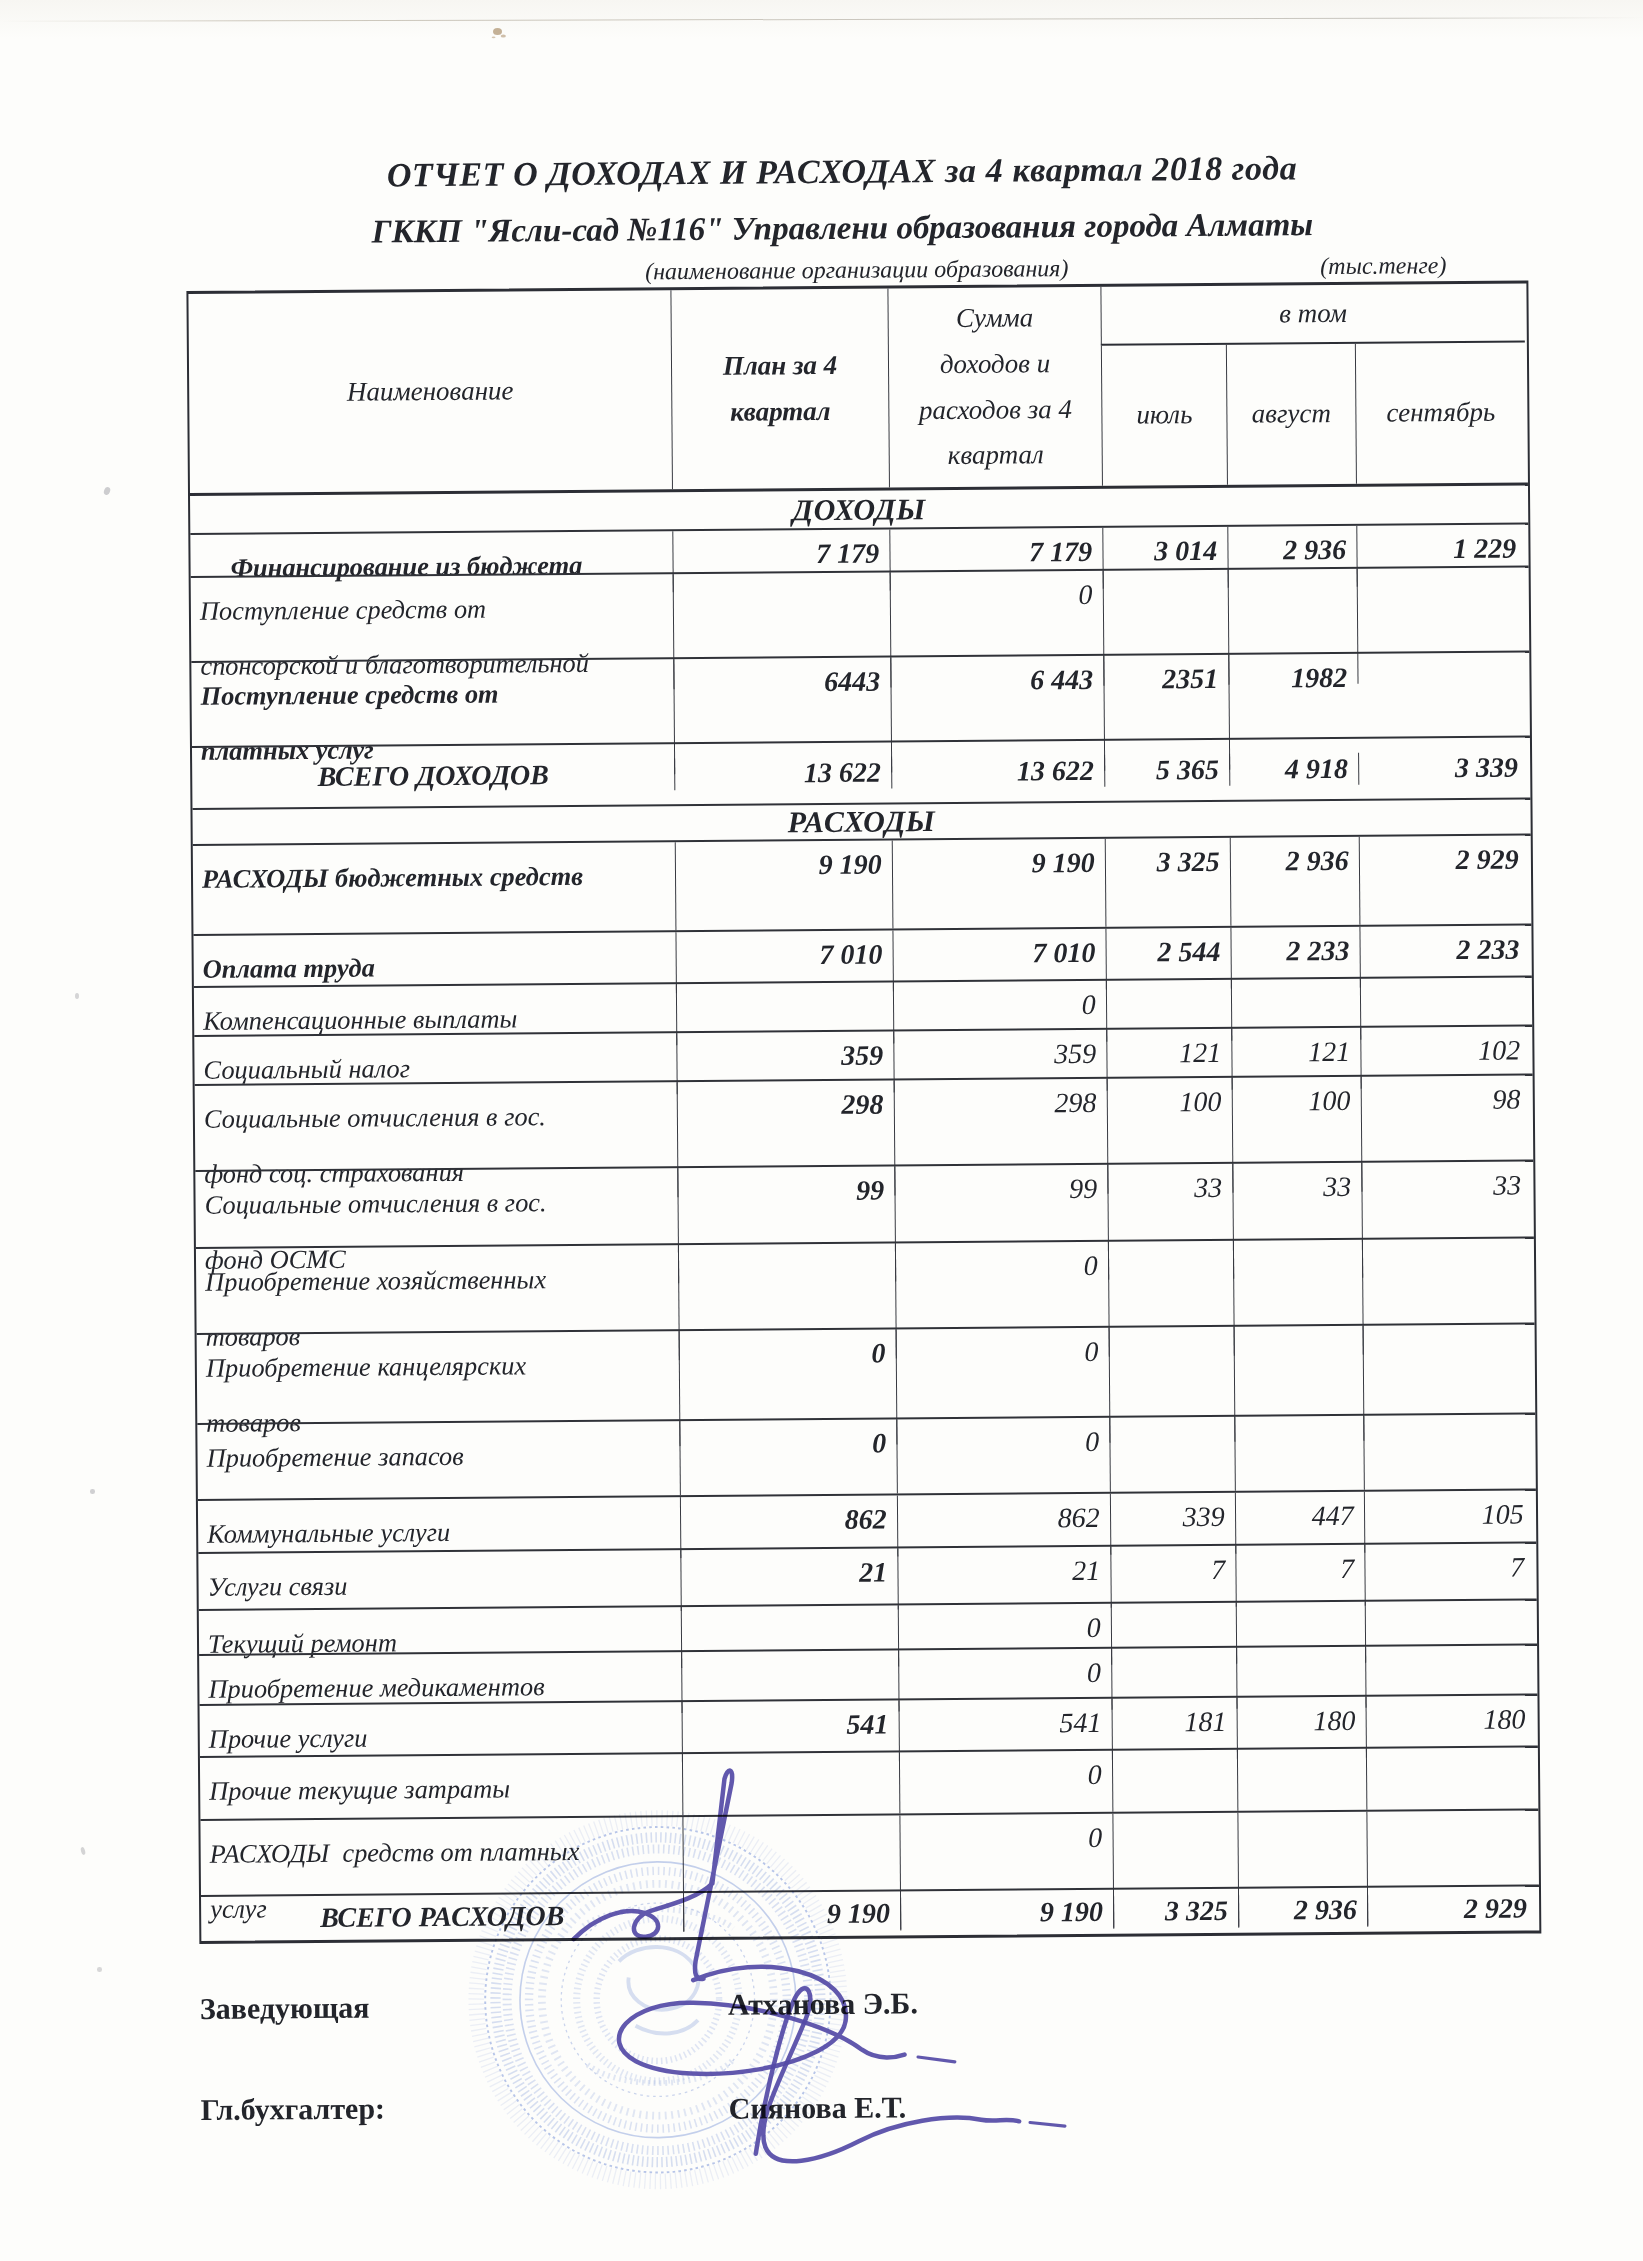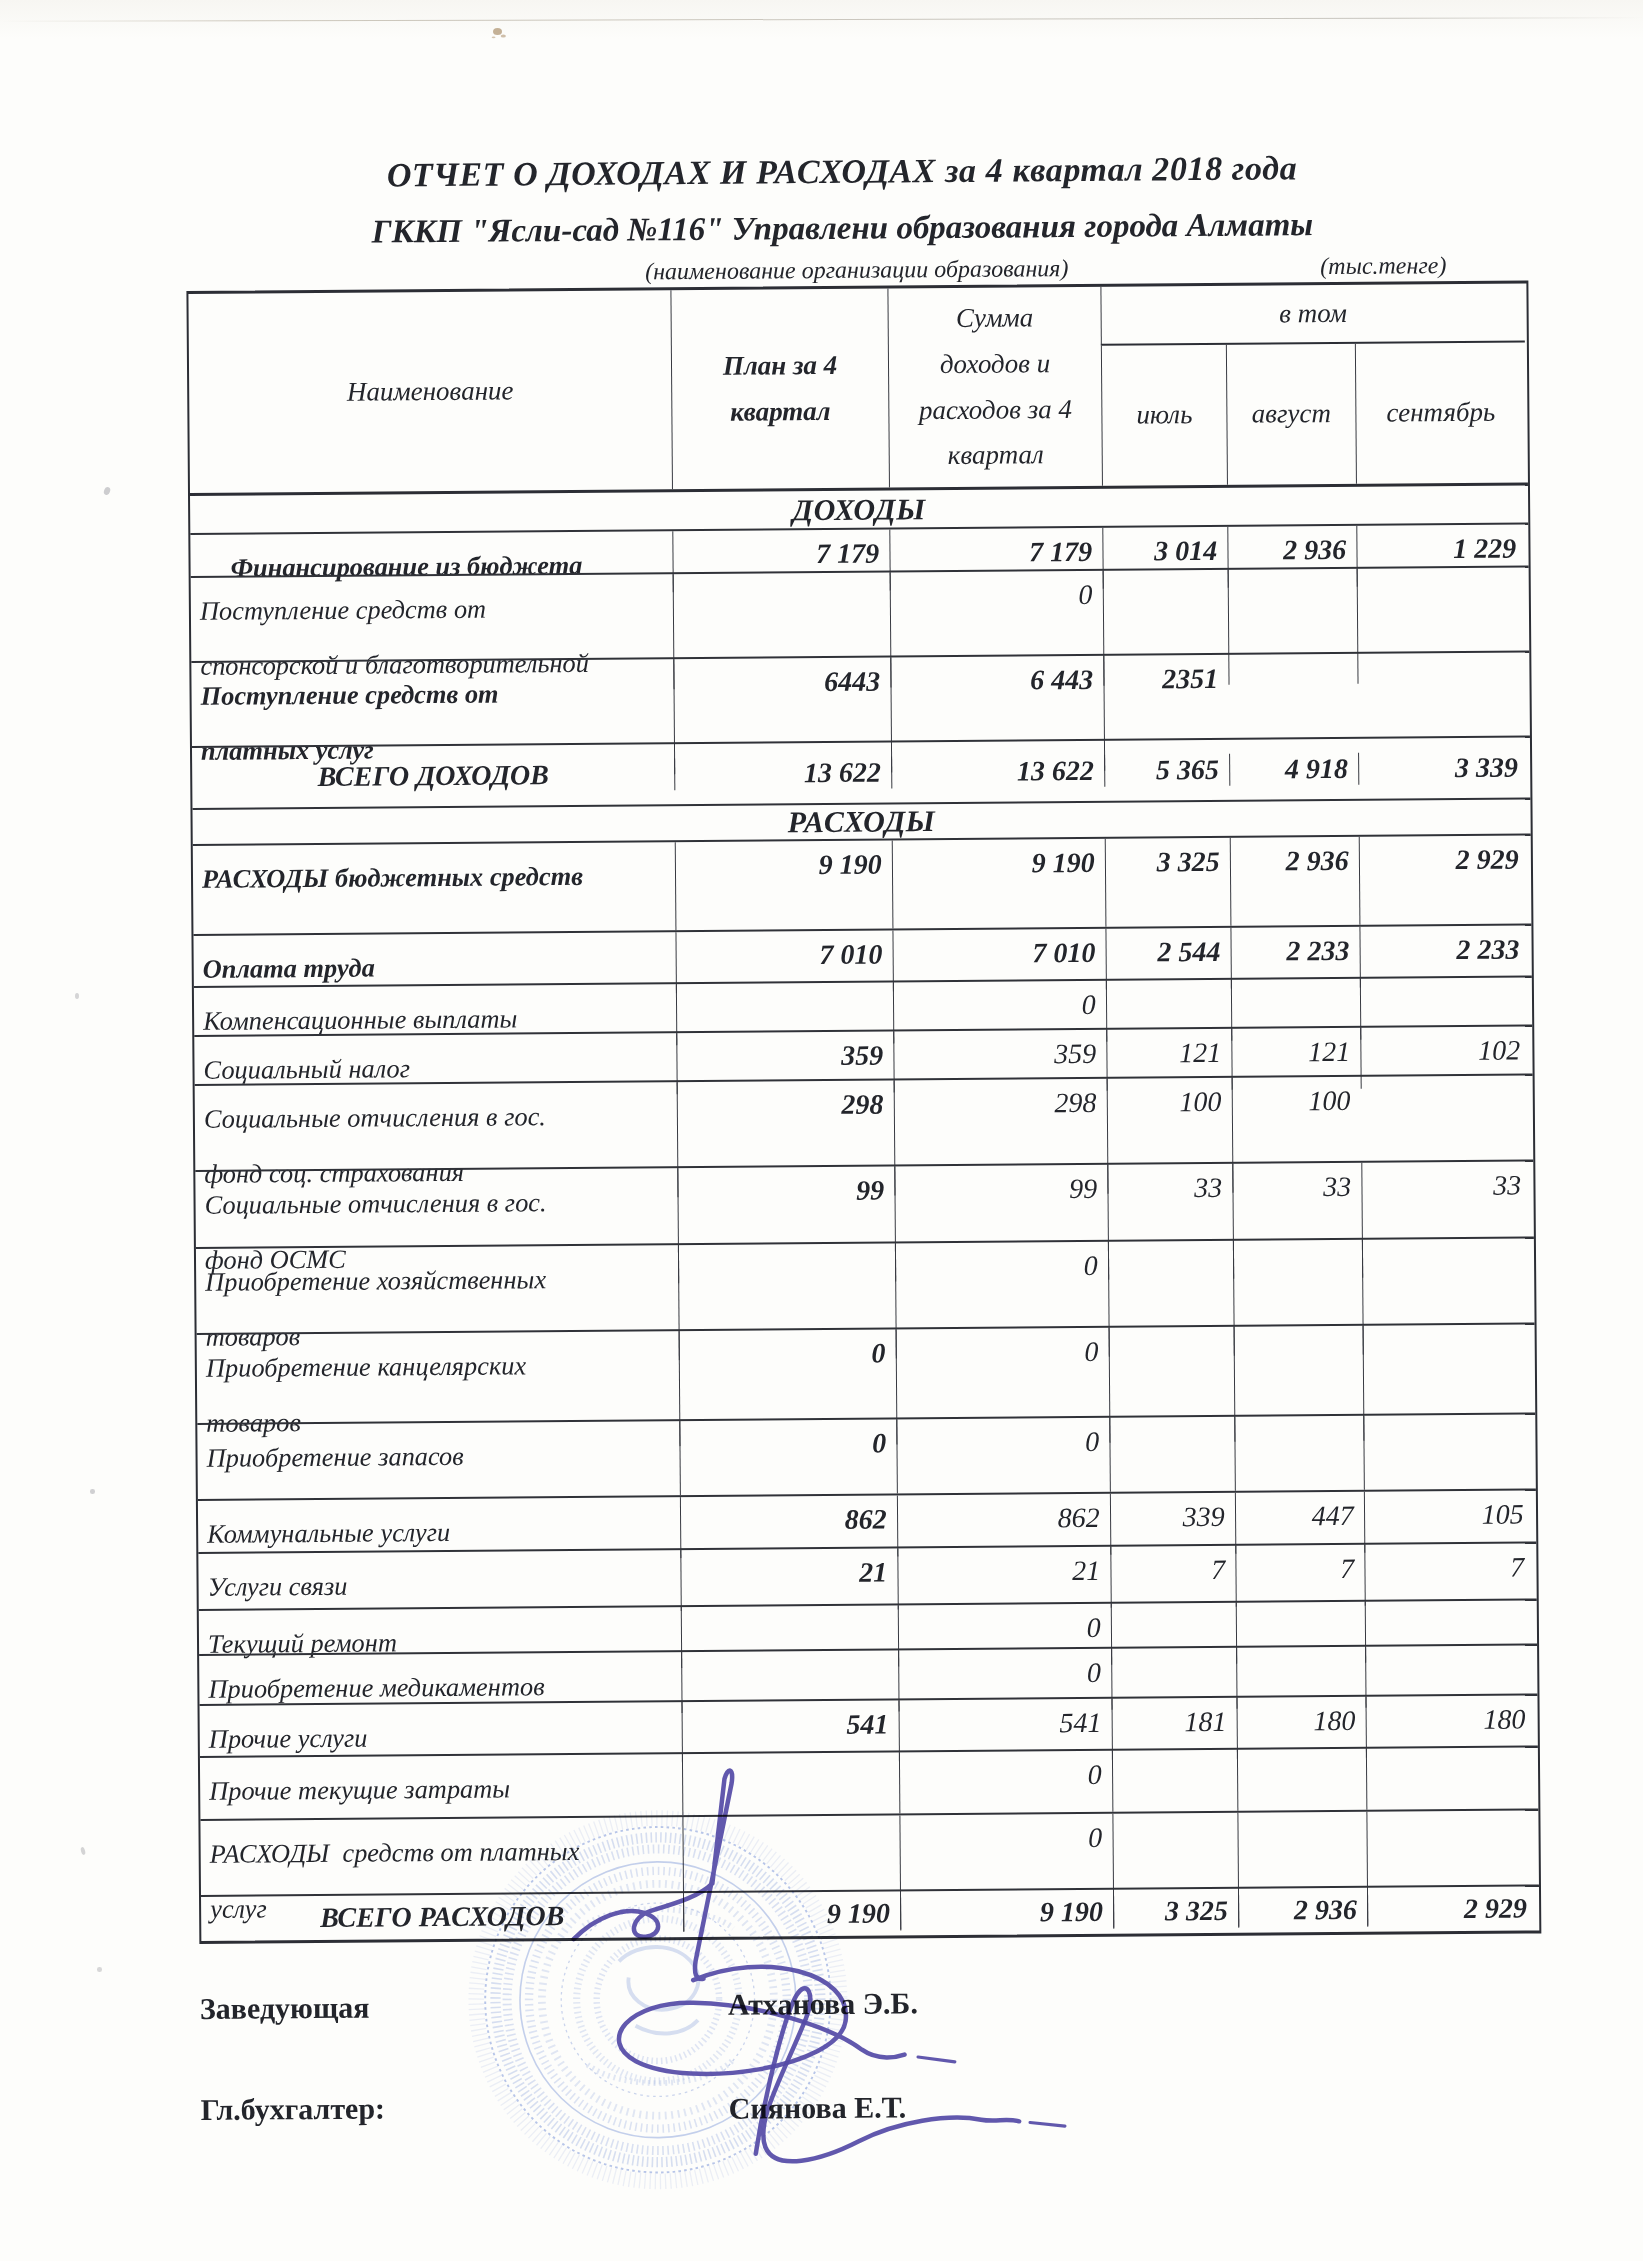--- a/index.html
+++ b/index.html
@@ -116,20 +116,21 @@
             <div class="cell val v2"></div>
             <div class="cell val v3"></div>
             <div class="cell val v4"></div>
           </div>
           <div class="row grid emph" style="height: 85px;">
             <div class="cell first name">Поступление средств от
 платных услуг</div>
             <div class="cell val v0">6443</div>
             <div class="cell val v1">6 443</div>
             <div class="cell val v2">2351</div>
+            <div class="cell val v3">1982</div>
           </div>
           <div class="row grid emph total" style="height: 62px;">
             <div class="cell first name">ВСЕГО ДОХОДОВ</div>
             <div class="cell val v0">13 622</div>
             <div class="cell val v1">13 622</div>
             <div class="cell val v2">5 365</div>
             <div class="cell val v3">4 918</div>
             <div class="cell val v4">3 339</div>
           </div>
           <div class="srow" style="height: 36px;">
@@ -167,20 +168,21 @@
             <div class="cell val v3">121</div>
             <div class="cell val v4">102</div>
           </div>
           <div class="row grid" style="height: 86px;">
             <div class="cell first name">Социальные отчисления в гос.
 фонд соц. страхования</div>
             <div class="cell val v0">298</div>
             <div class="cell val v1">298</div>
             <div class="cell val v2">100</div>
             <div class="cell val v3">100</div>
+            <div class="cell val v4">98</div>
           </div>
           <div class="row grid" style="height: 77px;">
             <div class="cell first name">Социальные отчисления в гос.
 фонд ОСМС</div>
             <div class="cell val v0">99</div>
             <div class="cell val v1">99</div>
             <div class="cell val v2">33</div>
             <div class="cell val v3">33</div>
             <div class="cell val v4">33</div>
           </div>

